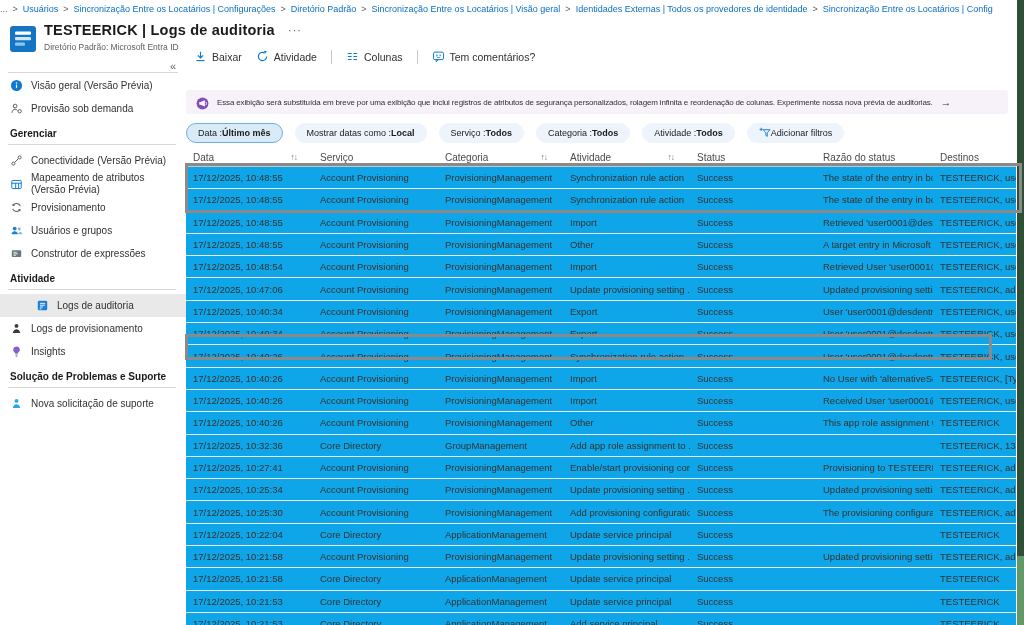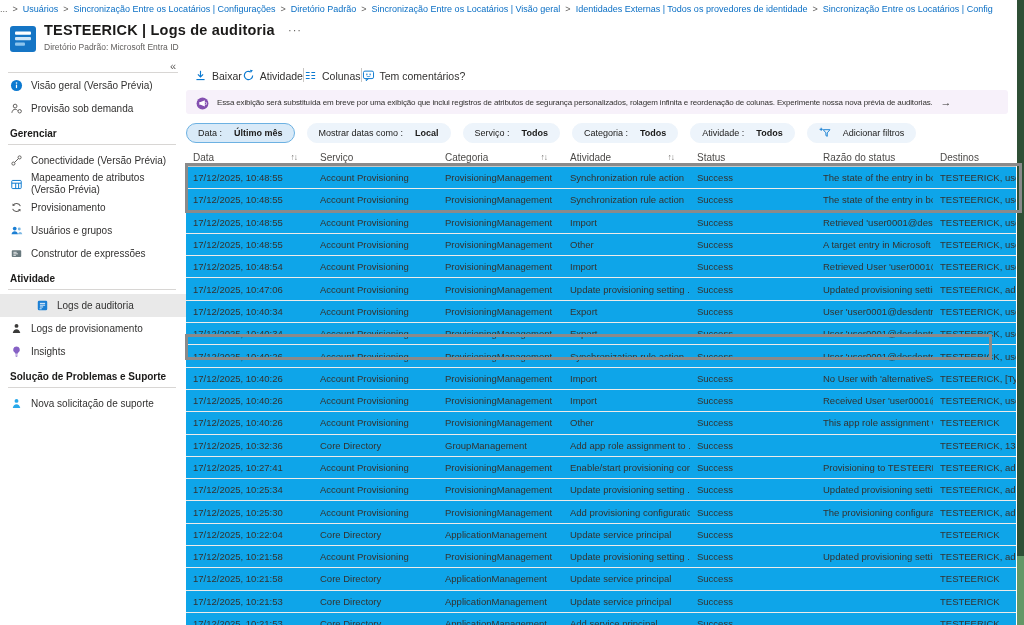--- a/index.html
+++ b/index.html
@@ -26,35 +26,35 @@
   .sb-collapse{position:absolute;right:10px;top:2px;font-size:11px;color:#605e5c;cursor:pointer;}
   .sb-topline{position:absolute;left:8px;right:8px;top:14px;border-top:1px solid #d8d6d4;}
   .sb-list{position:absolute;top:16px;left:0;right:0;display:flex;flex-direction:column;}
   .sb-item{display:flex;align-items:center;gap:8px;min-height:23px;padding:0 6px 0 10px;
     font-size:10px;color:#323130;cursor:pointer;line-height:12px;}
   .sb-item .ic{width:13px;height:13px;flex:0 0 13px;}
   .sb-item.selected{background:#e9e9e9;padding-left:36px;}
   .sb-header{font-size:10px;font-weight:700;color:#1b1a19;padding:8px 10px 3px 10px;}
   .sb-divider{border-top:1px solid #d8d6d4;margin:2px 10px 4px 8px;}
   
-  .toolbar{position:absolute;left:194px;top:62px;height:20px;display:flex;align-items:flex-end;gap:0;font-size:10.5px;color:#323130;}
+  .toolbar{position:absolute;left:194px;top:50px;height:20px;display:flex;align-items:flex-start;gap:14px;font-size:10.5px;color:#323130;}
   .tbtn{display:flex;align-items:center;gap:5px;cursor:pointer;white-space:nowrap;}
   .tbtn .ic{width:13px;height:13px;}
   .tdiv{width:1px;height:14px;background:#c8c6c4;}
   .banner{
     position:absolute;left:186px;top:90px;width:822px;height:24px;background:#f7f1fa;border-radius:3px;
     display:flex;align-items:center;gap:8px;padding:0 10px;box-sizing:border-box;overflow:hidden;
   }
   .banner .ic{width:13px;height:13px;flex:0 0 13px;}
   .banner-text{font-size:8px;letter-spacing:-.15px;color:#32312f;white-space:nowrap;overflow:hidden;}
   .banner-arrow{font-size:11px;color:#32312f;cursor:pointer;flex:0 0 auto;}
   
   .pills{position:absolute;left:186px;top:123px;display:flex;align-items:center;gap:12px;}
   .pill{
-    display:flex;align-items:center;gap:12px;height:18px;padding:0 11px;border-radius:10px;
+    display:flex;align-items:center;gap:0;height:18px;padding:0 11px;border-radius:10px;
     background:#edf4fb;border:1px solid #edf4fb;font-size:9px;color:#1b1a19;cursor:pointer;white-space:nowrap;
   }
   .pill .val{font-weight:700;text-align:right;}
   .pill.selected{background:#d9eaf8;border-color:#6cb1e2;}
   .pill .ic{width:12px;height:12px;}
   
   .audit-table{position:absolute;left:186px;top:149px;width:830px;}
   .thead,.trow{display:grid;grid-template-columns:127px 125px 125px 127px 126px 117px minmax(0,1fr);}
   .thead{height:17px;align-items:center;border-bottom:1px solid #c9c7c5;}
   .th{font-size:10px;color:#4c4a48;display:flex;align-items:flex-start;padding-left:7px;overflow:hidden;white-space:nowrap;cursor:pointer;gap:32px;}

